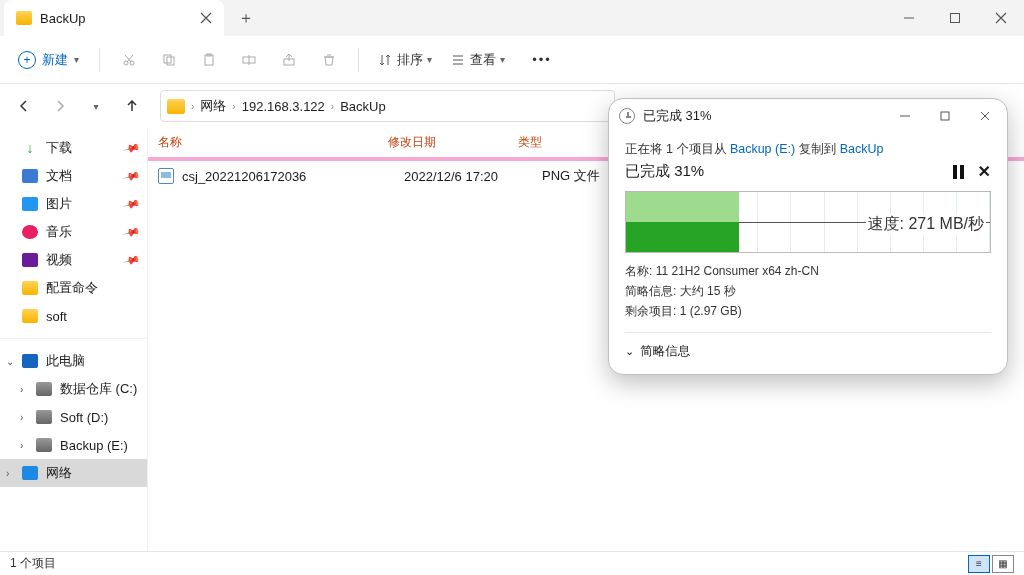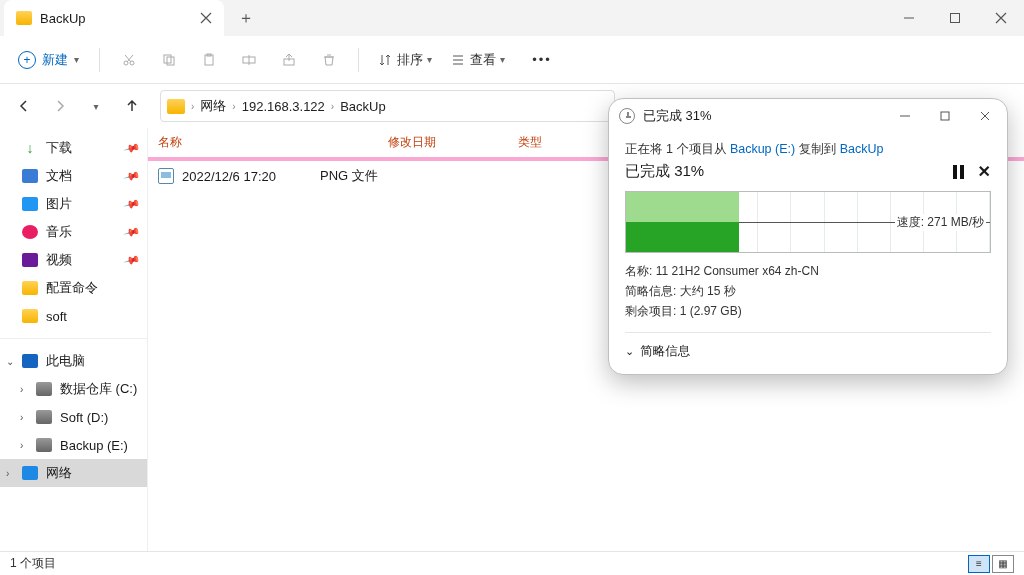--- a/index.html
+++ b/index.html
@@ -80,21 +80,21 @@
 .dlg-complete { font-size: 15px; margin: 4px 0 10px; display: flex; align-items: center; }
 .dlg-actions { margin-left: auto; display: flex; gap: 14px; align-items: center; }
 .pause-ico { display:flex; gap:3px; }
 .pause-ico span { width:4px; height:14px; background:#111; }
 .cancel-ico { font-size: 16px; font-weight: bold; }
 .chart { border: 1px solid #bbb; height: 62px; display: flex; position: relative; margin-bottom: 10px; }
 .chart-grid { position:absolute; inset:0; display:grid; grid-template-columns: repeat(11,1fr); }
 .chart-grid div { border-right:1px solid #e3efe3; }
 .chart-top { position:absolute; left:0; top:0; height:50%; background:#9fdb8f; }
 .chart-bot { position:absolute; left:0; top:50%; height:50%; background:#27a326; }
-.chart-speed { position:absolute; right:4px; top:36%; font-size:12px; color:#333; background: #fff; padding: 0 2px; }
+.chart-speed { position:absolute; right:4px; top:36%; font-size:16px; color:#333; background: #fff; padding: 0 2px; }
 .chart-line { position:absolute; left:0; right:0; top:50%; height:1px; background:#555; }
 .detail-row { font-size: 12px; color:#333; margin: 3px 0; }
 .brief { border-top: 1px solid #e5e5e5; margin-top: 12px; padding-top: 10px; display:flex; align-items:center; gap:6px; font-size:12.5px; }
 
 svg { width: 16px; height: 16px; }
 </style>
 </head>
 <body>
 
 <div class="titlebar">
@@ -284,20 +284,21 @@
   </div>
 
   <div class="content">
     <div class="cols">
       <div class="col-name">名称</div>
       <div class="col-date">修改日期</div>
       <div class="col-type">类型</div>
     </div>
     <div class="row">
       <div class="file-ico"></div>
+      <div class="col-name" style="width:214px">csj_20221206172036</div>
       <div class="col-date">2022/12/6 17:20</div>
       <div class="col-type">PNG 文件</div>
     </div>
   </div>
 </div>
 
 <div class="status">
   <span>1 个项目</span>
   <div class="view-icons">
     <div class="view-btn active">≡</div>

